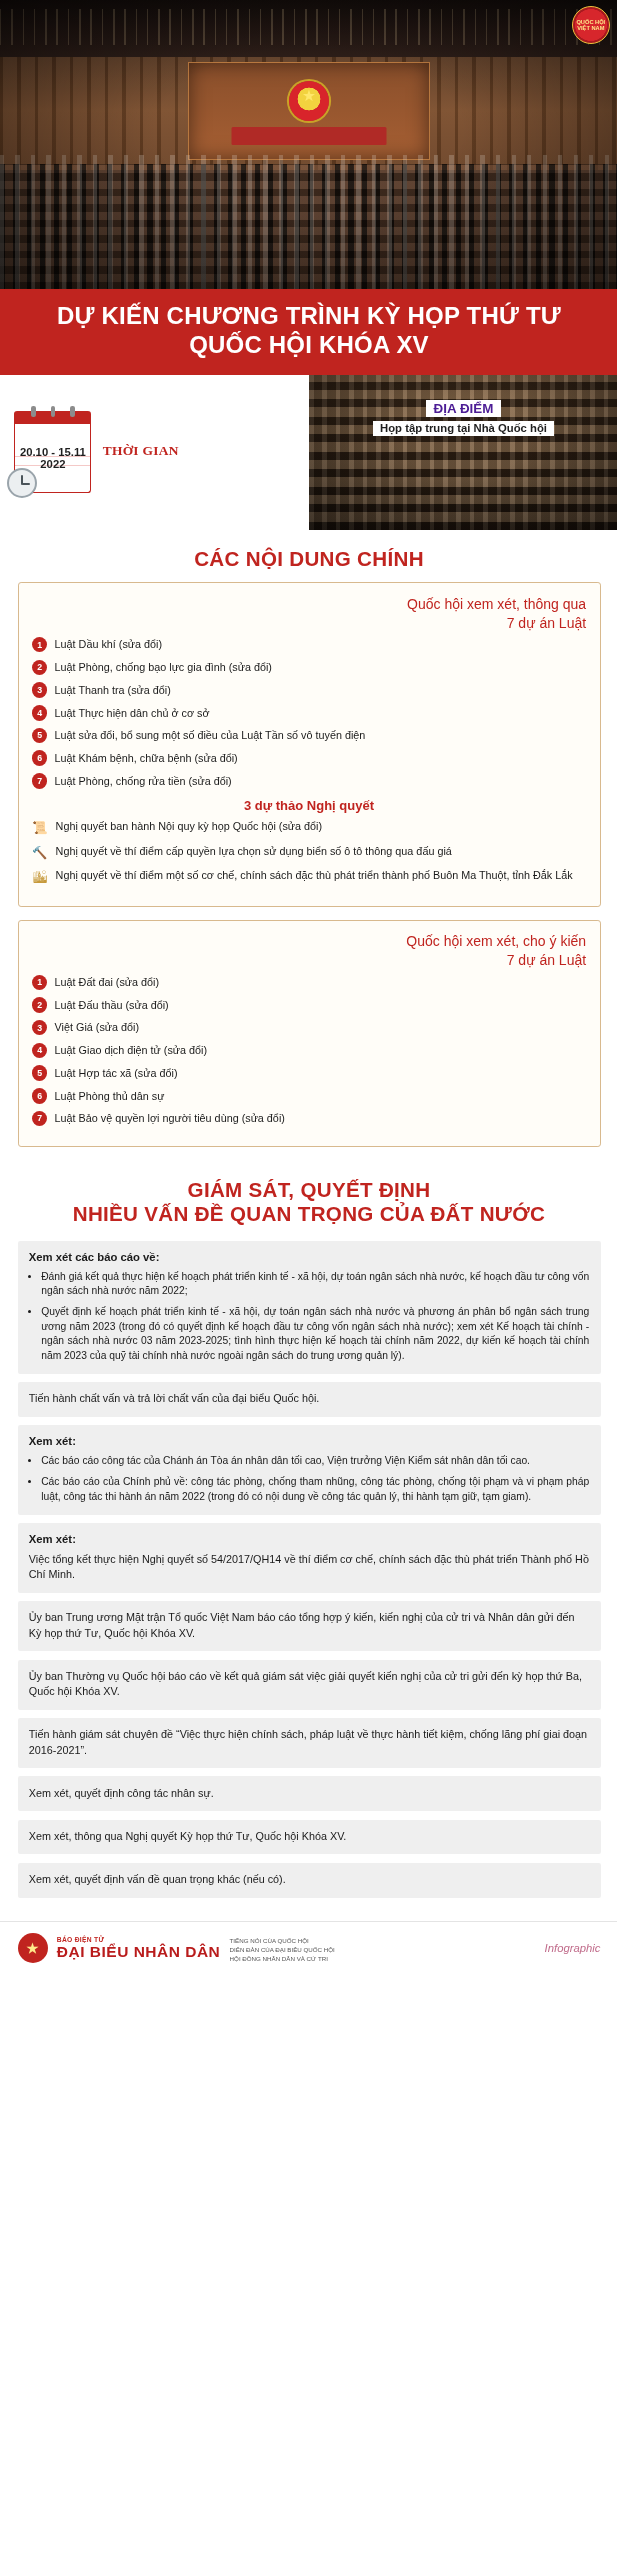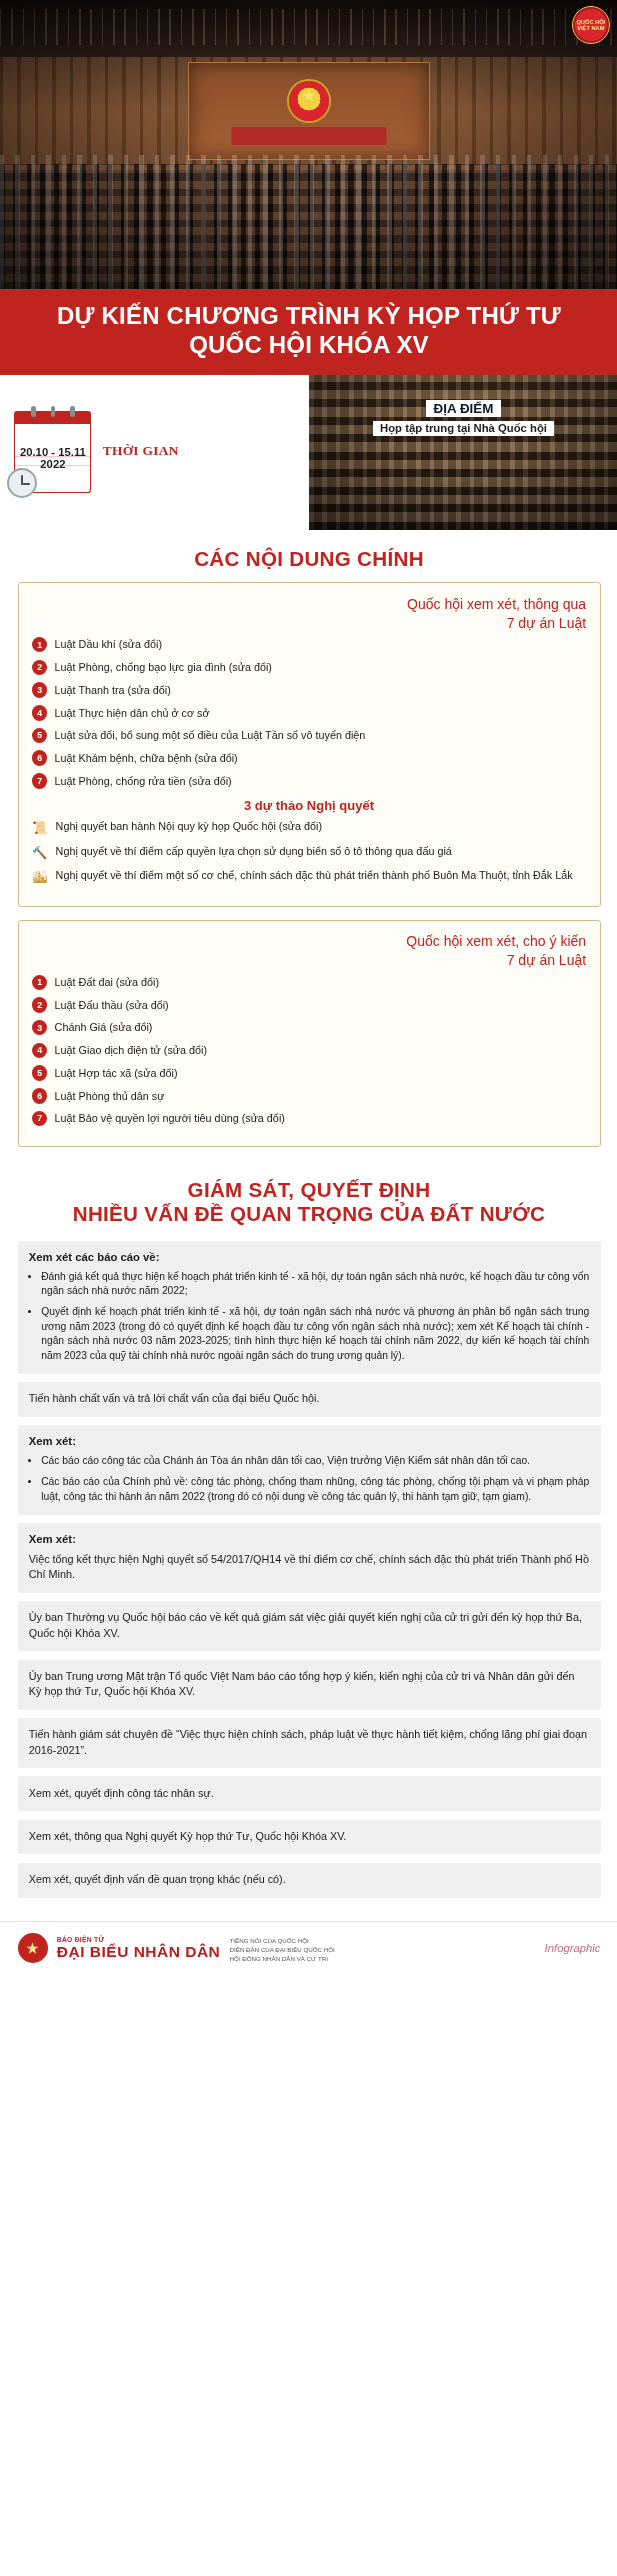--- a/index.html
+++ b/index.html
@@ -160,21 +160,21 @@
     position: absolute; inset: 0;
     background:
       repeating-linear-gradient(0deg, rgba(0,0,0,.4) 0 8.2px, rgba(210,180,140,.25) 8.2px 17.5px),
       repeating-linear-gradient(90deg, rgba(255,240,220,.18) 0 4.6px, rgba(0,0,0,.25) 4.6px 13.4px);
   }
   .info-right .ir-vig { position: absolute; inset: 0; background: radial-gradient(ellipse at 50% 40%, rgba(0,0,0,0) 30%, rgba(0,0,0,.5) 100%); }
   .info-right-overlay {
     position: absolute; left: 0; top: 25px; width: 100%;
     text-align: center; z-index: 3;
   }
-  .place-label { color: #0f172a; font-size: 13.4px; font-weight: bold; background: #fff; display: inline-block; padding: 1px 7.2px; }
+  .place-label { color: #4c1d95; font-size: 13.4px; font-weight: bold; background: #fff; display: inline-block; padding: 1px 7.2px; }
   .place-value { color: #1f1f1f; font-size: 11.3px; font-weight: bold; background: #fff; display: inline-block; padding: 1.5px 7.2px; margin-top: 4.1px; }
 
   
   .content {
     padding: 0 0 0 0;
     background: #ffffff;
   }
   .section-title {
     text-align: center;
     color: #c0241f;
@@ -390,21 +390,21 @@
         <li>
           <span class="num">1</span>
           <span class="li-text">Luật Đất đai (sửa đổi)</span>
         </li>
         <li>
           <span class="num">2</span>
           <span class="li-text">Luật Đấu thầu (sửa đổi)</span>
         </li>
         <li>
           <span class="num">3</span>
-          <span class="li-text">Chánh Giá (sửa đổi)</span>
+          <span class="li-text">Việt Giá (sửa đổi)</span>
         </li>
         <li>
           <span class="num">4</span>
           <span class="li-text">Luật Giao dịch điện tử (sửa đổi)</span>
         </li>
         <li>
           <span class="num">5</span>
           <span class="li-text">Luật Hợp tác xã (sửa đổi)</span>
         </li>
         <li>
@@ -444,25 +444,25 @@
           <li>Các báo cáo của Chính phủ về: công tác phòng, chống tham nhũng, công tác phòng, chống tội phạm và vi phạm pháp luật, công tác thi hành án năm 2022 (trong đó có nội dung về công tác quản lý, thi hành tạm giữ, tạm giam).</li>
         </ul>
       </div>
 
       <div class="box">
         <h3>Xem xét:</h3>
         <p class="plain">Việc tổng kết thực hiện Nghị quyết số 54/2017/QH14 về thí điểm cơ chế, chính sách đặc thù phát triển Thành phố Hồ Chí Minh.</p>
       </div>
 
       <div class="box">
+        <p class="plain">Ủy ban Trung ương Mặt trận Tổ quốc Việt Nam báo cáo tổng hợp ý kiến, kiến nghị của cử tri và Nhân dân gửi đến Kỳ họp thứ Tư, Quốc hội Khóa XV.</p>
+      </div>
+
+      <div class="box">
         <p class="plain">Ủy ban Thường vụ Quốc hội báo cáo về kết quả giám sát việc giải quyết kiến nghị của cử tri gửi đến kỳ họp thứ Ba, Quốc hội Khóa XV.</p>
-      </div>
-
-      <div class="box">
-        <p class="plain">Ủy ban Trung ương Mặt trận Tổ quốc Việt Nam báo cáo tổng hợp ý kiến, kiến nghị của cử tri và Nhân dân gửi đến Kỳ họp thứ Tư, Quốc hội Khóa XV.</p>
       </div>
 
       <div class="box">
         <p class="plain">Tiến hành giám sát chuyên đề “Việc thực hiện chính sách, pháp luật về thực hành tiết kiệm, chống lãng phí giai đoạn 2016-2021”.</p>
       </div>
 
       <div class="box">
         <p class="plain">Xem xét, quyết định công tác nhân sự.</p>
       </div>
 

